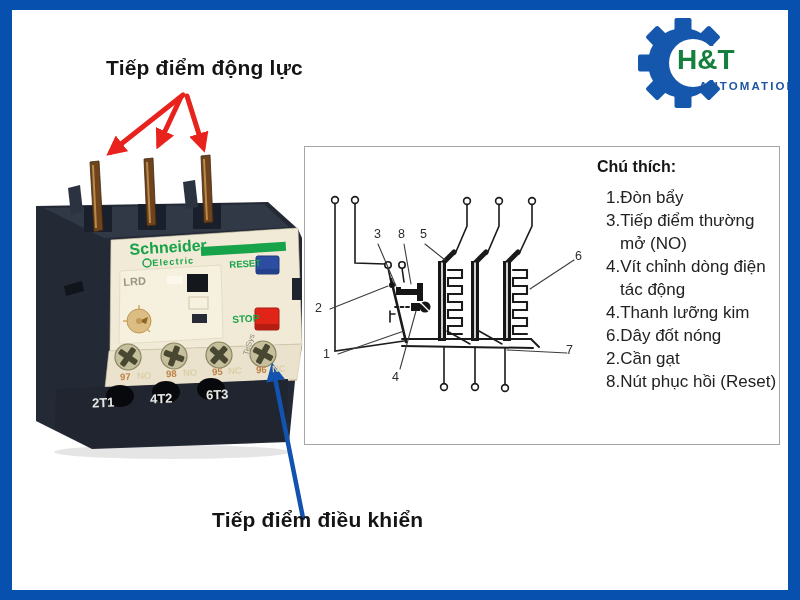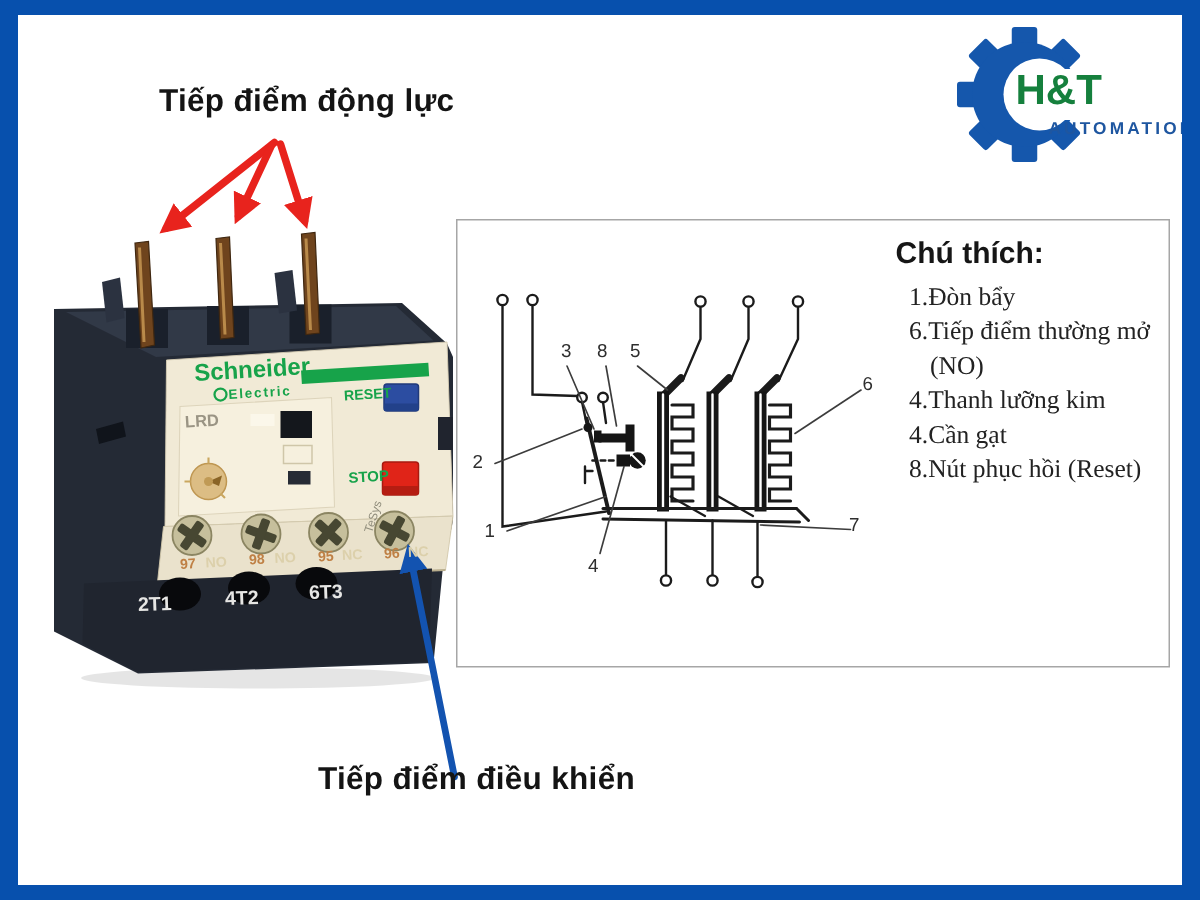--- a/index.html
+++ b/index.html
@@ -5,23 +5,23 @@
   html,body{margin:0;padding:0;background:#e8e8e8;}
   .canvas{position:relative;width:800px;height:600px;background:#ffffff;overflow:hidden;
           font-family:"Liberation Sans","DejaVu Sans",sans-serif;}
   .frame{position:absolute;inset:0;border:10px solid #0750ad;border-left-width:12px;border-right-width:12px;
          pointer-events:none;z-index:50;}
   .box{position:absolute;left:304px;top:146px;width:474px;height:297px;background:#fff;
        border:1.5px solid #a6a6a6;z-index:1;}
   svg.art{position:absolute;left:0;top:0;z-index:2;pointer-events:none;}
   .txt{position:absolute;z-index:3;white-space:nowrap;color:#111;}
   .annot{font-weight:800;font-size:21px;letter-spacing:0.2px;color:#141414;}
-  .legend-title{left:597px;top:158px;font-size:20px;font-weight:800;color:#161616;}
+  .legend-title{left:597px;top:158px;font-size:16px;font-weight:800;color:#161616;}
   .legend{position:absolute;left:606px;top:186px;width:174px;z-index:3;font-size:17px;line-height:23px;color:#222;}
-  .legend-item{text-indent:-14px;padding-left:14px;white-space:normal;font-family:Liberation Serif, serif;}
+  .legend-item{text-indent:-14px;padding-left:14px;white-space:normal;}
   .schlab{font-size:12.5px;color:#2e2e2e;}
   .panel-txt{transform:rotate(-3.5deg);transform-origin:left top;}
   .green{color:#17a34a;}
   .logo-title{left:677px;top:44px;font-size:28px;font-weight:800;color:#15803d;letter-spacing:0px;}
   .logo-sub{left:678px;top:80px;font-size:11.5px;font-weight:700;letter-spacing:2.1px;color:#1e56a0;margin-left:21px;}
 </style>
 </head>
 <body>
 
 <div class="canvas">
@@ -226,23 +226,25 @@
 
   <div class="txt annot" style="left:106px;top:56px;">Tiếp điểm động lực</div>
   <div class="txt annot" style="left:212px;top:508px;">Tiếp điểm điều khiển</div>
 
   <div class="txt logo-title">H&amp;T</div>
   <div class="txt logo-sub">AUTOMATION</div>
 
   <div class="txt legend-title">Chú thích:</div>
   <div class="legend">
     <div class="legend-item">1.Đòn bẩy</div>
-    <div class="legend-item">6.Tiếp điểm thường mở (NO)</div>
+    <div class="legend-item">3.Tiếp điểm thường mở (NO)</div>
+    <div class="legend-item">4.Vít chỉnh dòng điện tác động</div>
     <div class="legend-item">4.Thanh lưỡng kim</div>
-    <div class="legend-item">4.Cần gạt</div>
+    <div class="legend-item">6.Dây đốt nóng</div>
+    <div class="legend-item">2.Cần gạt</div>
     <div class="legend-item">8.Nút phục hồi (Reset)</div>
   </div>
 
   <span class="txt schlab" style="left:323px;top:347px;">1</span>
   <span class="txt schlab" style="left:315px;top:301px;">2</span>
   <span class="txt schlab" style="left:374px;top:227px;">3</span>
   <span class="txt schlab" style="left:392px;top:370px;">4</span>
   <span class="txt schlab" style="left:420px;top:227px;">5</span>
   <span class="txt schlab" style="left:575px;top:249px;">6</span>
   <span class="txt schlab" style="left:566px;top:343px;">7</span>

